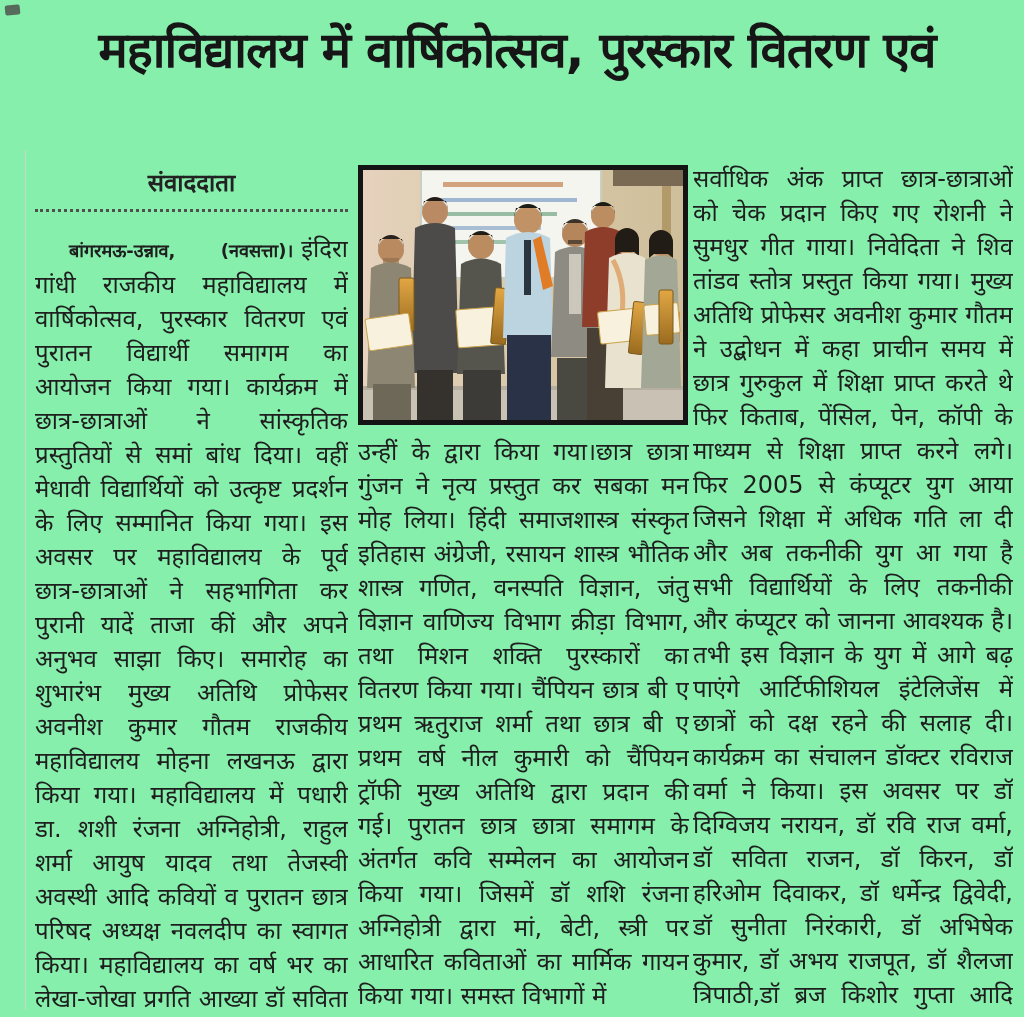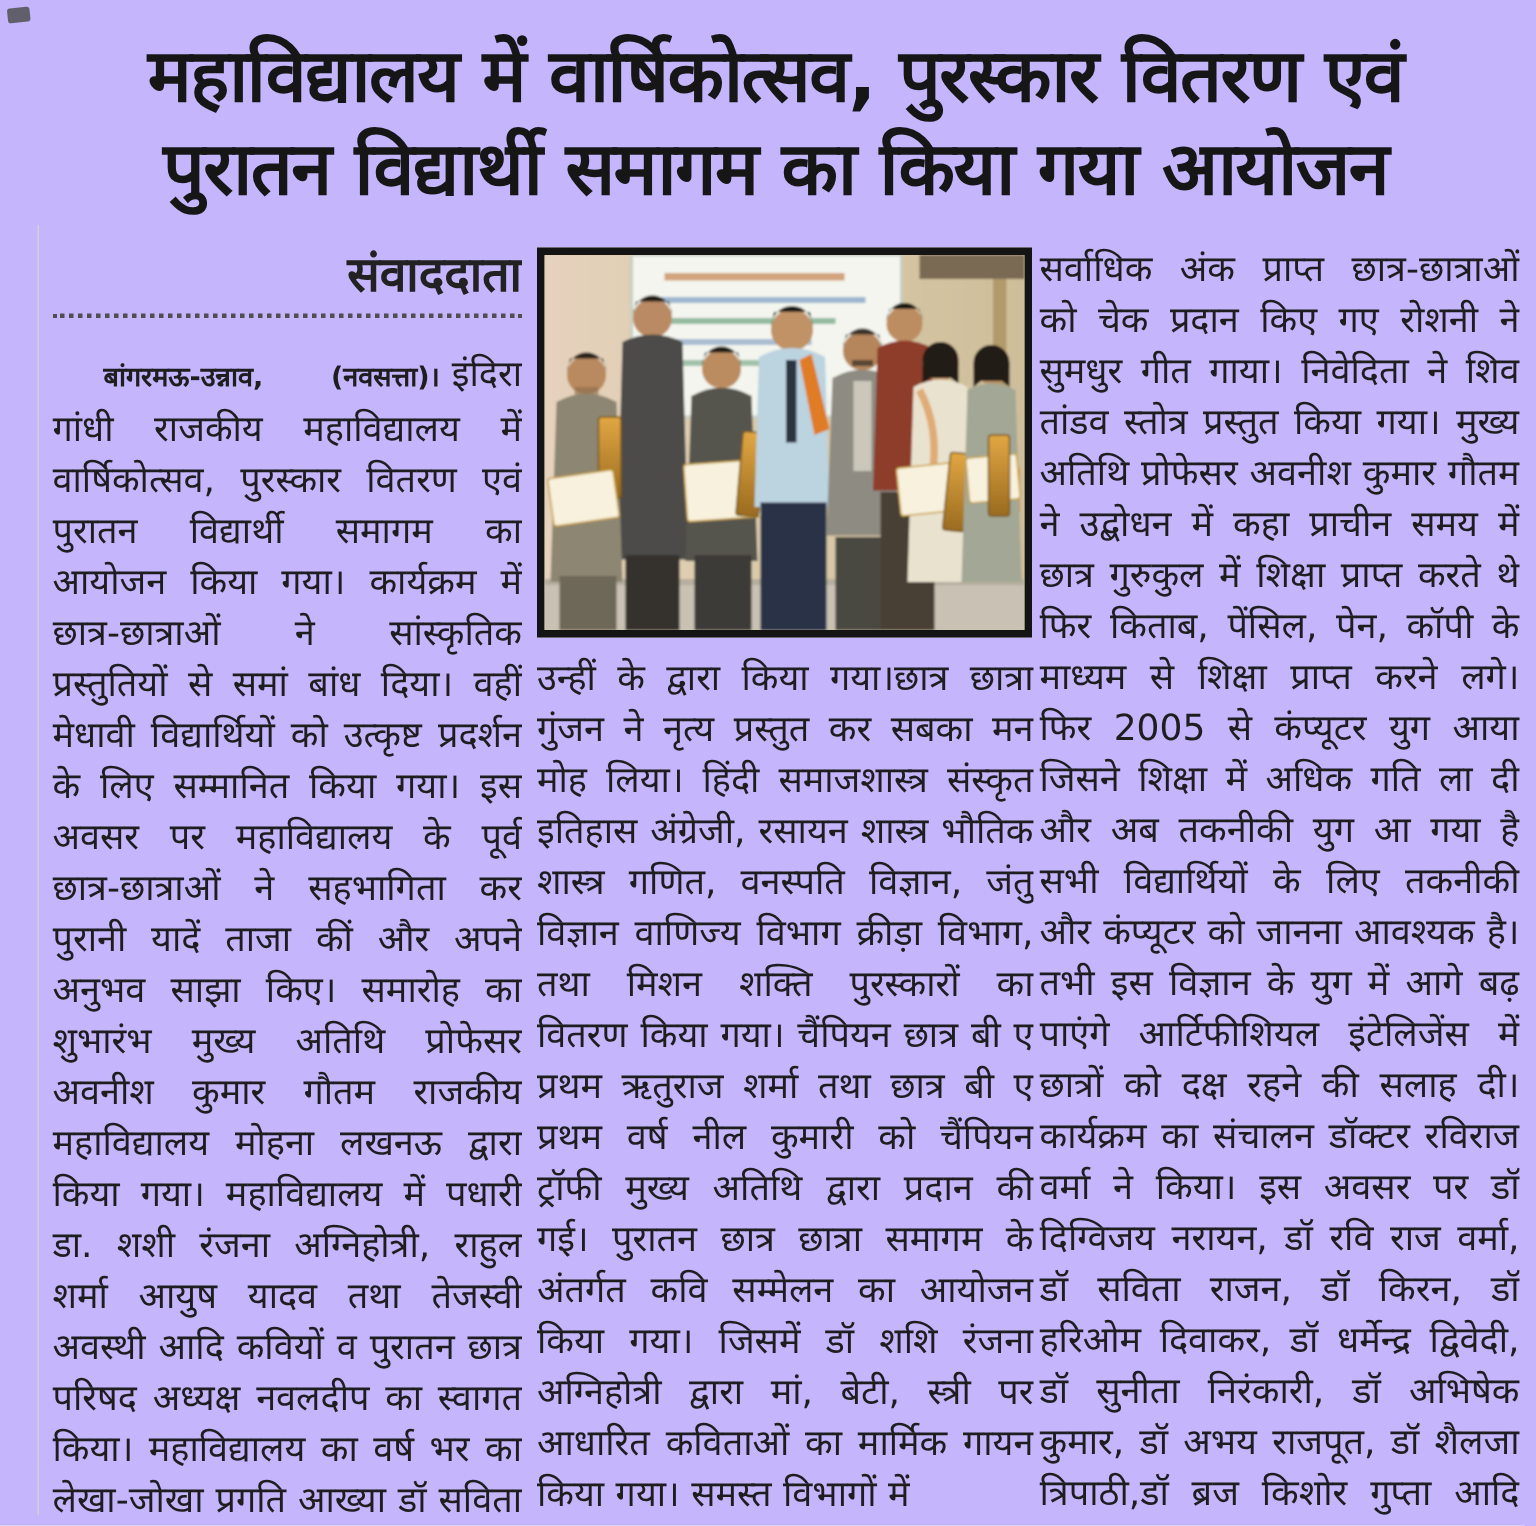--- a/index.html
+++ b/index.html
@@ -1,19 +1,19 @@
 <!DOCTYPE html>
 <html><head>
 <meta charset="utf-8">
 <style>
   html,body{margin:0;padding:0;}
   .page{
     position:relative;
     width:1024px;height:1017px;
-    background:#c4b5fd;
+    background:#86efac;
     font-family:"DejaVu Sans", sans-serif;
     color:#1b1b1b;
     overflow:hidden;
   }
   .corner-artifact{
     position:absolute;left:5px;top:5px;width:15px;height:10px;
     background:#4a4a48;opacity:.8;transform:rotate(-6deg);border-radius:2px;
   }
   .left-hairline{
     position:absolute;left:25px;top:150px;width:1px;height:860px;
@@ -23,21 +23,21 @@
     position:absolute;left:34px;top:20px;width:966px;
     font-size:49px;line-height:62px;font-weight:800;
     text-align:center;letter-spacing:-1px;color:#161616;
   }
   .cols{position:absolute;left:35px;top:162px;width:978px;height:852px;}
   .col{position:absolute;top:0;height:852px;overflow:hidden;}
   .col1{left:0;width:313px;}
   .col2{left:323px;width:331px;}
   .col3{left:658px;width:320px;}
   .byline{
-    text-align:right;font-weight:bold;font-size:32px;line-height:34px;
+    text-align:center;font-weight:bold;font-size:24px;line-height:34px;
     color:#222;margin:4px 0 8px 0;
   }
   .dotted-rule{
     border:none;border-bottom:3px dotted #4f4f4f;height:1px;margin:0 0 6px 0;
   }
   .body-text{
     font-size:24px;line-height:34px;text-align:justify;margin:0;
     color:#1e1e1e;
   }
   .first-par{padding-top:14px;text-indent:34px;}
@@ -52,21 +52,20 @@
 </head>
 <body>
 
 <div class="page">
 
   <div class="corner-artifact"></div>
   <div class="left-hairline"></div>
 
   <div class="headline">
     <div>महाविद्यालय में वार्षिकोत्सव, पुरस्कार वितरण एवं</div>
-    <div>पुरातन विद्यार्थी समागम का किया गया आयोजन</div>
   </div>
 
   <div class="cols">
 
     <div class="col col1">
       <div class="byline">संवाददाता</div>
       <hr class="dotted-rule">
       <p class="body-text first-par"><span class="dateline">बांगरमऊ-उन्नाव, (नवसत्ता)।</span><span>इंदिरा गांधी राजकीय महाविद्यालय में वार्षिकोत्सव, पुरस्कार वितरण एवं पुरातन विद्यार्थी समागम का आयोजन किया गया। कार्यक्रम में छात्र-छात्राओं ने सांस्कृतिक प्रस्तुतियों से समां बांध दिया। वहीं मेधावी विद्यार्थियों को उत्कृष्ट प्रदर्शन के लिए सम्मानित किया गया। इस अवसर पर महाविद्यालय के पूर्व छात्र-छात्राओं ने सहभागिता कर पुरानी यादें ताजा कीं और अपने अनुभव साझा किए। समारोह का शुभारंभ मुख्य अतिथि प्रोफेसर अवनीश कुमार गौतम राजकीय महाविद्यालय मोहना लखनऊ द्वारा किया गया। महाविद्यालय में पधारी डा. शशी रंजना अग्निहोत्री, राहुल शर्मा आयुष यादव तथा तेजस्वी अवस्थी आदि कवियों व पुरातन छात्र परिषद अध्यक्ष नवलदीप का स्वागत किया। महाविद्यालय का वर्ष भर का लेखा-जोखा प्रगति आख्या डॉ सविता राजन द्वारा सृजित की गई  जिसका वाचन</span></p>
     </div>
 

